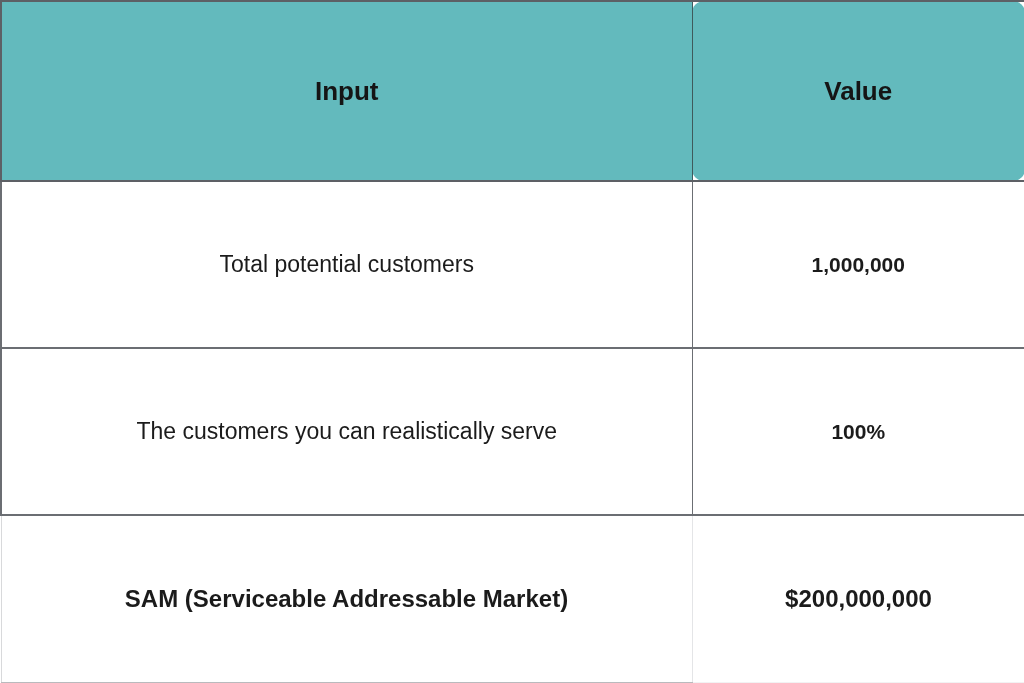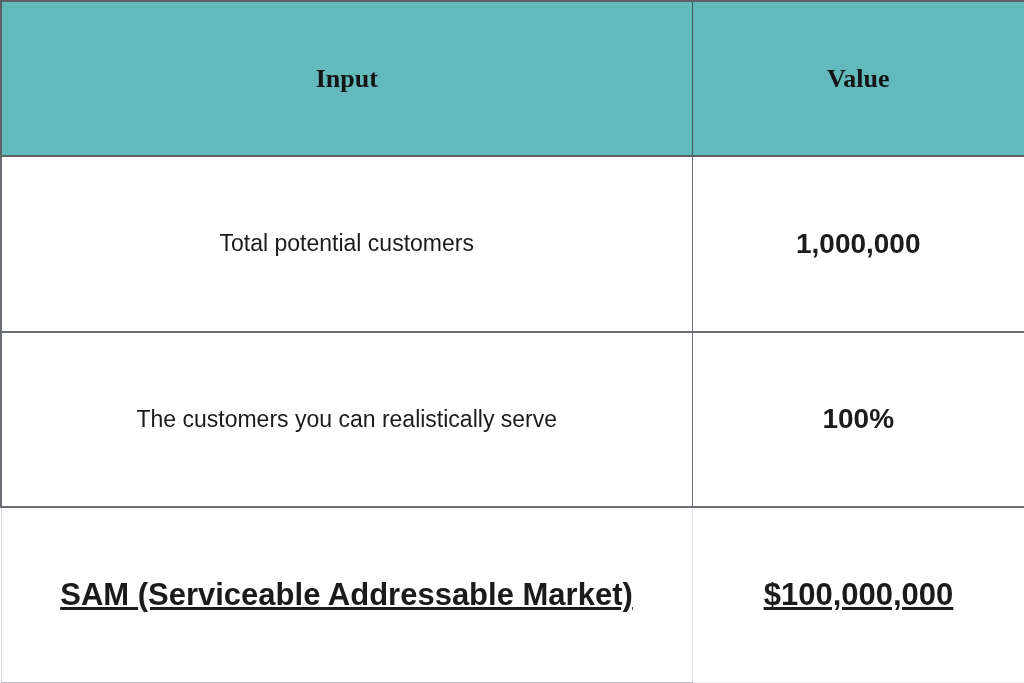--- a/index.html
+++ b/index.html
@@ -26,40 +26,41 @@
     border-collapse: collapse;
     table-layout: fixed;
     width: 1024px;
     height: 683px;
   }
 
   col.col-input  { width: 691px; }
   col.col-value  { width: 333px; }
 
   
-  thead tr.header-row { height: 155px; font-family: Liberation Serif, serif; }
+  thead tr.header-row { height: 180px; }
 
   th.header-cell {
     background: #63babd;
     color: #151515;
     font-size: 26px;
     font-weight: bold;
     text-align: center;
     vertical-align: middle;
     border-top: 2px solid #5d6065;
     border-bottom: 2px solid #5d6065;
     padding: 0;
   }
   th.header-cell.cell-input {
     border-left: 2px solid #5d6065;
     border-right: 1px solid #3f5a5c;
   }
   th.header-cell.cell-value {
     border-right: 2px solid #a16207;
     border-left: 0;
+    border-radius: 12px;
   }
 
   
   tbody tr.data-row { height: 132px; border-radius: 16px; }
 
   td.data-cell {
     background: #ffffff;
     color: #1b1b1b;
     text-align: center;
     vertical-align: middle;
@@ -68,31 +69,30 @@
   }
 
   td.cell-input {
     font-size: 23px;
     font-weight: normal;
     border-left: 2px solid #6b6e73;
     border-right: 1px solid #6b6e73;
     border-bottom: 2px solid #6b6e73;
   }
   td.cell-value {
-    font-size: 28px;
+    font-size: 21px;
     font-weight: bold;
     border-right: 2px solid #6b6e73;
     border-bottom: 2px solid #6b6e73;
   }
 
   
   tr.total-row td.data-cell {
     font-weight: bold;
-    font-size: 31px;
-    text-decoration: underline;
+    font-size: 24px;
   }
   tr.total-row td.cell-input {
     border-top: 2px solid #e6e7e9;
     border-left: 1px solid #d8d9db;
     border-right: 1px solid #e4e5e7;
     border-bottom: 1px solid #b9babd;
   }
   tr.total-row td.cell-value {
     border-top: 2px solid #e6e7e9;
     border-right: 1px solid #d8d9db;
@@ -118,17 +118,17 @@
       <tr class="data-row">
         <td class="data-cell cell-input">Total potential customers</td>
         <td class="data-cell cell-value">1,000,000</td>
       </tr>
       <tr class="data-row">
         <td class="data-cell cell-input">The customers you can realistically serve</td>
         <td class="data-cell cell-value">100%</td>
       </tr>
       <tr class="data-row total-row">
         <td class="data-cell cell-input">SAM (Serviceable Addressable Market)</td>
-        <td class="data-cell cell-value">$100,000,000</td>
+        <td class="data-cell cell-value">$200,000,000</td>
       </tr>
     </tbody>
   </table>
 </div>
 
 </body></html>

